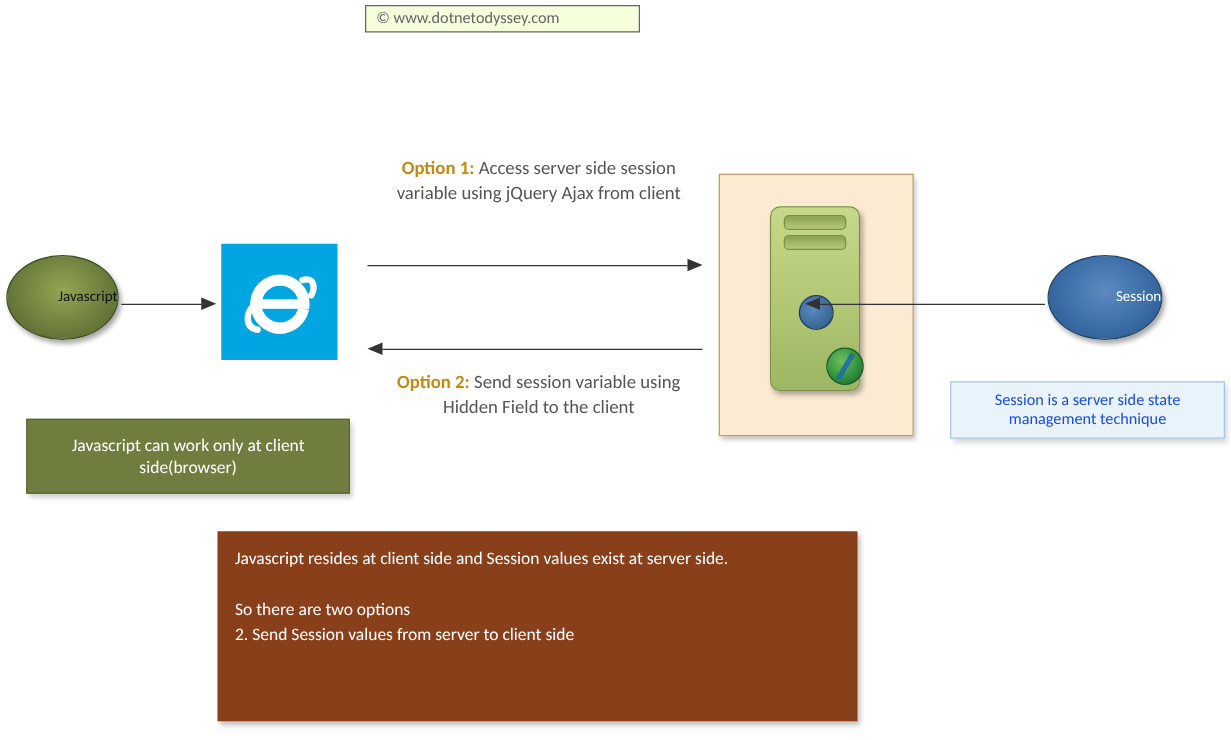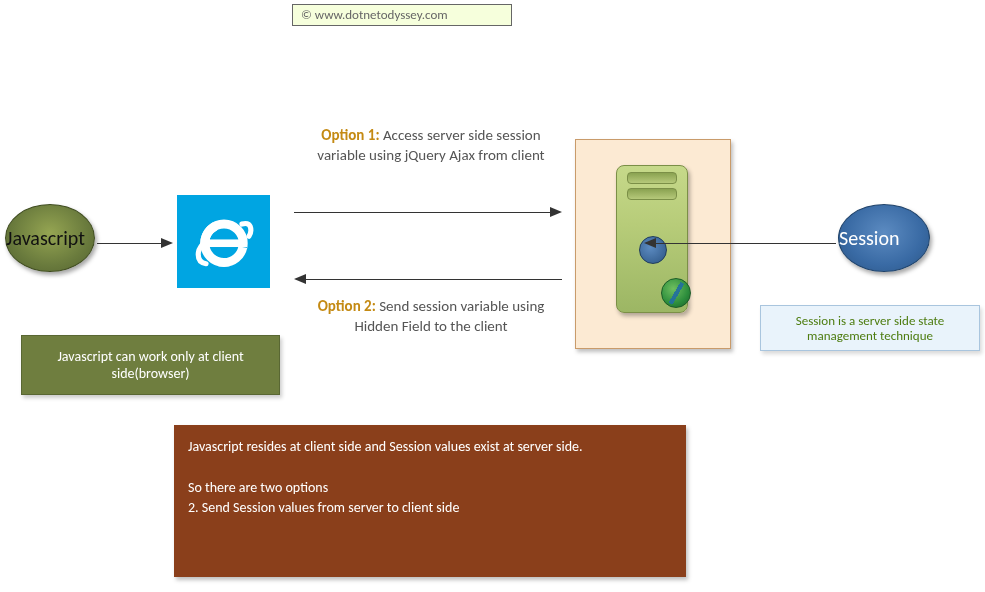--- a/index.html
+++ b/index.html
@@ -1,39 +1,39 @@
 <!DOCTYPE html>
 <html><head>
 <meta charset="utf-8">
 <style>
   html,body{margin:0;padding:0;width:985px;height:592px;background:#fff;font-family:"Segoe UI",Calibri,Arial,sans-serif;position:relative;color:#333}
   *{box-sizing:border-box}
   .abs{position:absolute}
 
   .attribution{left:292px;top:4px;width:220px;height:22px;background:#f6ffdc;border:1px solid #666;padding:2px 8px;font-size:13px;color:#666}
 
-  .circle{border-radius:50%;display:flex;align-items:center;justify-content:flex-start;font-size:20px;}
+  .circle{border-radius:50%;display:flex;align-items:center;justify-content:flex-end;font-size:12px;}
   .js-circle{left:5px;top:204px;width:90px;height:68px;background:radial-gradient(ellipse at 50% 42%,#95a552 0%,#6a7b3d 60%, #52612f 100%);color:#fff;border:1px solid #3f4c20;box-shadow:2px 3px 4px rgba(0,0,0,0.35)}
   .js-circle span{color:#111}
   .session-circle{left:838px;top:204px;width:92px;height:68px;background:radial-gradient(ellipse at 50% 42%,#5c8bc1 0%,#396aa4 60%,#2b5483 100%);color:#fff;border:1px solid #20436a;box-shadow:2px 3px 4px rgba(0,0,0,0.35)}
   .session-circle span{color:#fff}
 
   .ie-icon{left:177px;top:195px;width:93px;height:93px;background:#00a5e2;display:flex;align-items:center;justify-content:center}
   .ie-icon svg{width:64px;height:64px}
 
   .server-box{left:575px;top:139px;width:156px;height:210px;background:#fcead3;border:1px solid #c99b6a;box-shadow:2px 3px 4px rgba(0,0,0,0.25)}
   .server-body{position:absolute;left:616px;top:165px;width:72px;height:148px;background:linear-gradient(180deg,#c6d98a 0%, #b7cc79 40%, #9cb664 100%);border-radius:8px;border:1px solid #7b8f47;box-shadow:2px 3px 4px rgba(0,0,0,0.3)}
   .server-slot{position:absolute;top:6px;left:10px;right:10px;height:12px;border-radius:4px;background:linear-gradient(#8aa251,#b6c97a);border:1px solid #7b8f47}
   .server-slot.s2{top:22px}
   .server-disc{position:absolute;left:22px;top:70px;width:28px;height:28px;border-radius:50%;background:radial-gradient(circle at 40% 40%,#5c8bc1,#2b5483);border:1px solid #1f3c5d}
   .server-globe{position:absolute;left:44px;top:112px;width:30px;height:30px;border-radius:50%;background:radial-gradient(circle at 40% 35%,#6fbf5f 0%, #2c8d3c 60%, #1b5c27 100%);border:1px solid #1b5c27}
   .server-globe::before{content:"";position:absolute;inset:2px;border-radius:50%;background:linear-gradient(120deg,transparent 45%, rgba(33,110,160,0.9) 45% 58%, transparent 58%)}
 
   .caption-left{left:21px;top:335px;width:259px;height:60px;background:#6f7e3f;color:#fff;border:1px solid #596733;display:flex;align-items:center;justify-content:center;text-align:center;font-size:14px;padding:4px 10px;box-shadow:2px 3px 4px rgba(0,0,0,0.2)}
-  .caption-right{left:760px;top:305px;width:220px;height:46px;background:#e9f3fb;color:#4d7c0f;border:1px solid #a9c5de;display:flex;align-items:center;justify-content:center;text-align:center;font-size:13px;padding:4px 12px;box-shadow:2px 3px 4px rgba(0,0,0,0.15)}
+  .caption-right{left:760px;top:305px;width:220px;height:46px;background:#e9f3fb;color:#1d4ed8;border:1px solid #a9c5de;display:flex;align-items:center;justify-content:center;text-align:center;font-size:13px;padding:4px 12px;box-shadow:2px 3px 4px rgba(0,0,0,0.15)}
 
   .opt{text-align:center;font-size:15px;color:#555;line-height:1.35}
   .opt .lead{font-weight:700;color:#c48a13}
   .opt1{left:306px;top:125px;width:250px}
   .opt2{left:306px;top:296px;width:250px}
 
   .arrow-line{height:0;border-top:1.2px solid #333}
   .arrow-head-r{width:0;height:0;border-top:5px solid transparent;border-bottom:5px solid transparent;border-left:12px solid #333}
   .arrow-head-l{width:0;height:0;border-top:5px solid transparent;border-bottom:5px solid transparent;border-right:12px solid #333}
   .arr-js-ie{left:97px;top:238px;display:flex;align-items:center}

